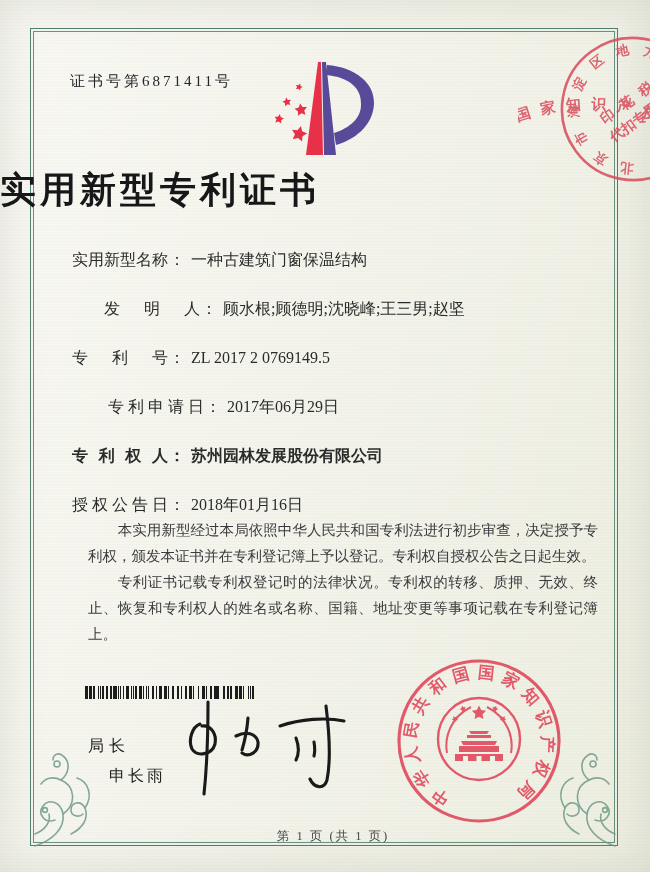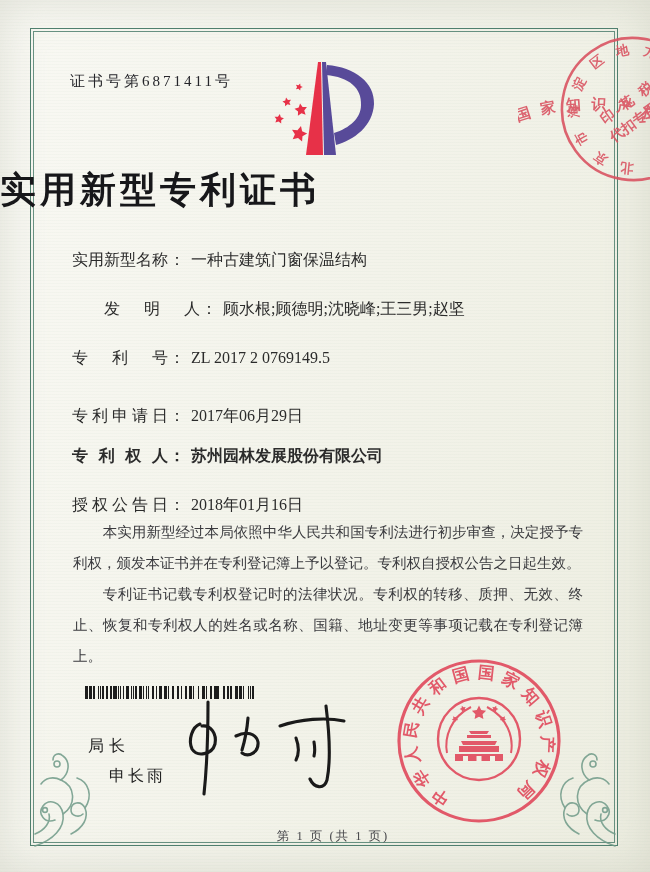--- a/index.html
+++ b/index.html
@@ -29,26 +29,26 @@
     position:absolute;left:70px;top:72px;font-size:15px;letter-spacing:3px;color:#25252a;text-align:center;
   }
   .logo{position:absolute;left:255px;top:56px;width:136px;height:112px;}
   .title{
     position:absolute;left:0;right:0;top:166px;text-align:left;
     font-size:36px;font-weight:bold;letter-spacing:4px;color:#17171a;
   }
   .fields{position:absolute;left:72px;top:250px;width:500px;}
   .field-row{position:absolute;left:0;white-space:nowrap;font-size:16px;color:var(--ink);}
   .field-row.f1{top:0;} .field-row.f2{top:49px;margin-left:32px;} .field-row.f3{top:98px;}
-  .field-row.f4{top:156px;} .field-row.f5{top:196px;font-weight:bold;} .field-row.f6{top:245px;}
+  .field-row.f4{top:147px;margin-left:36px;} .field-row.f5{top:196px;font-weight:bold;} .field-row.f6{top:245px;}
   .f-label{display:inline-block;width:96px;text-align:justify;text-align-last:justify;}
   .f-colon{display:inline-block;margin:0 6px 0 1px;}
   .paragraphs{
-    position:absolute;left:73px;top:517px;width:510px;font-size:14.5px;
-    line-height:31px;color:#3a3a3e;text-align:justify;
+    position:absolute;left:88px;top:517px;width:510px;font-size:14.5px;
+    line-height:26px;color:#3a3a3e;text-align:justify;
   }
   .paragraphs p{text-indent:2.05em;}
   .barcode{
     position:absolute;left:85px;top:686px;width:170px;height:13px;
     background-image:
       repeating-linear-gradient(90deg,#1d1d1d 0 1.5px,transparent 1.5px 4px,#1d1d1d 4px 6.5px,transparent 6.5px 8px,#1d1d1d 8px 9px,transparent 9px 12.5px),
       repeating-linear-gradient(90deg,transparent 0 2px,#1d1d1d 2px 3px,transparent 3px 9px,#1d1d1d 9px 9.5px,transparent 9.5px 13px);
   }
   .director-title{position:absolute;left:88px;top:736px;font-size:16px;letter-spacing:5px;color:#222;text-align:center;}
   .director-name{position:absolute;left:88px;top:766px;font-size:16px;letter-spacing:3px;color:#222;margin-left:21px;}

